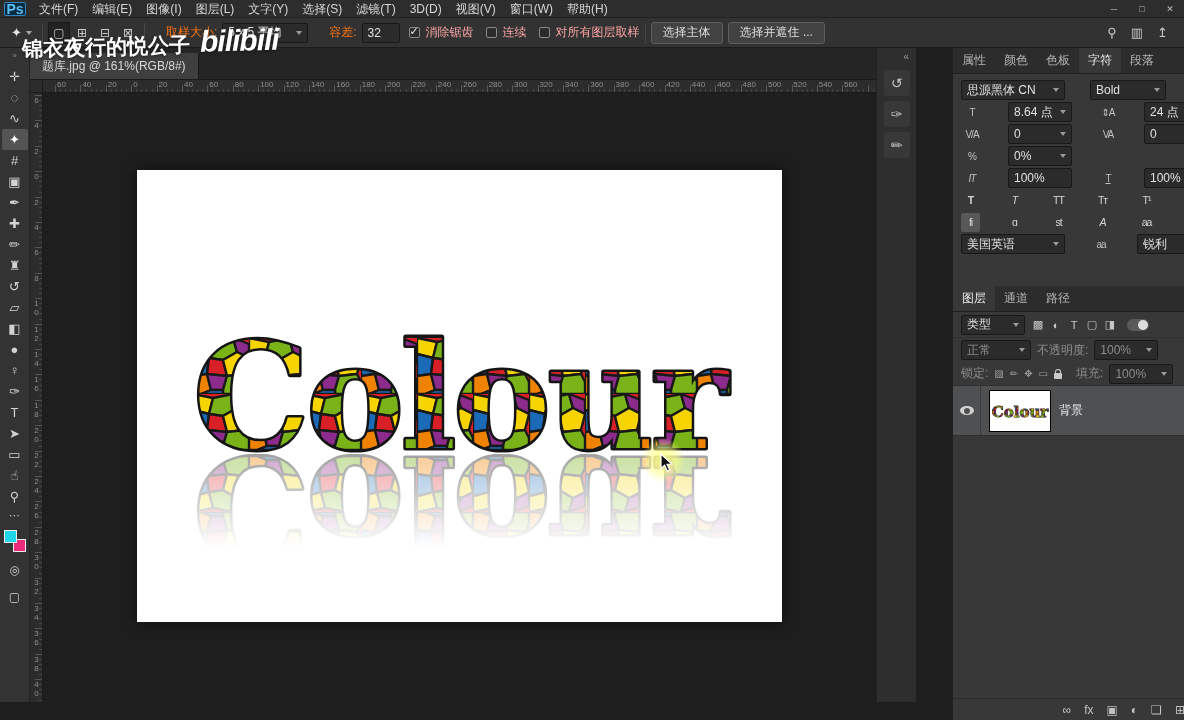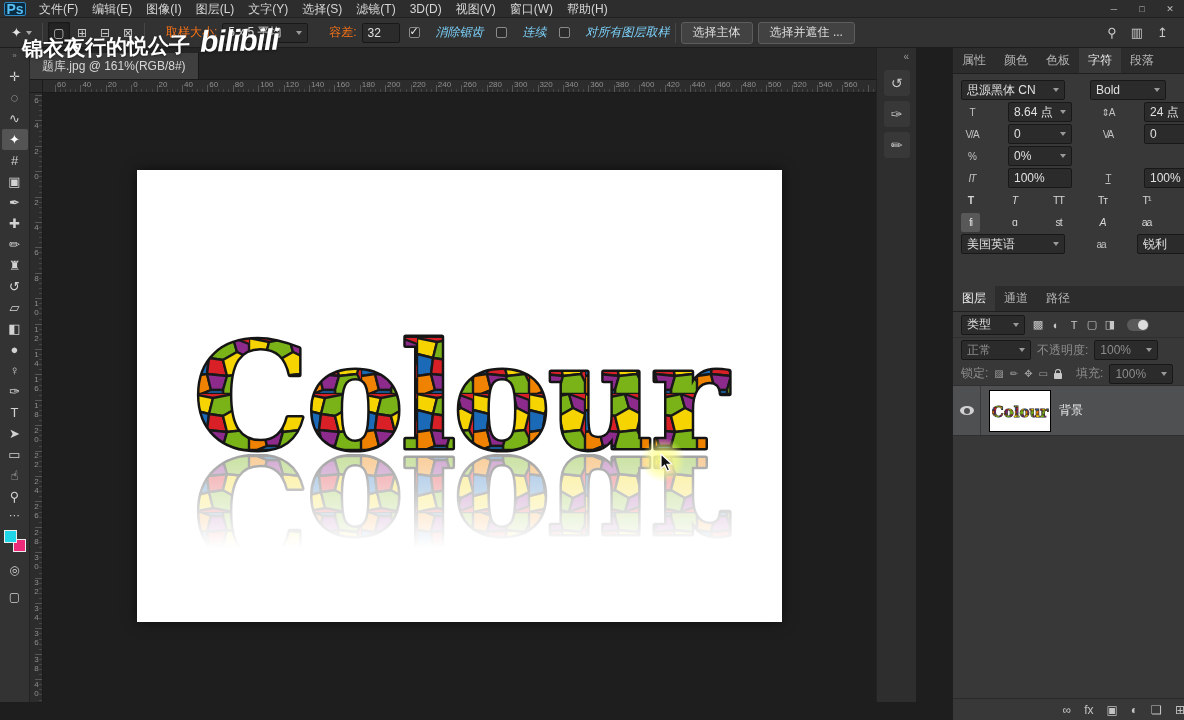--- a/index.html
+++ b/index.html
@@ -31,21 +31,21 @@
   color:#c9c9c9;font-size:12px;border-radius:2px;}
 .mode-btn.active{background:#232323;box-shadow:inset 0 0 2px #000;}
 .opt-label{color:#f97316;white-space:nowrap;margin-left:16px;}
 .dd,.field{height:20px;background:#2b2b2b;border:1px solid #181818;border-radius:2px;
   display:flex;align-items:center;justify-content:space-between;padding:0 5px;color:#e0e0e0;
   white-space:nowrap;overflow:hidden;}
 .dd::after{content:'';border-left:3.5px solid transparent;border-right:3.5px solid transparent;
   border-top:4px solid #9a9a9a;margin-left:6px;flex:none;}
 .w38{width:38px;}.w64{width:64px;}.w70{width:70px;}.w76{width:76px;}.w86{width:86px;}.w104{width:104px;}
 .checks{display:flex;align-items:center;gap:12px;margin-left:4px;}
-.check{display:flex;align-items:center;gap:16px;color:#7dd3fc;white-space:nowrap;font-style:italic;}
+.check{display:flex;align-items:center;gap:6px;color:#fca5a5;white-space:nowrap;}
 .check .box{width:11px;height:11px;border:1px solid #8a8a8a;border-radius:2px;background:#2b2b2b;
   position:relative;flex:none;}
 .check .box.checked::after{content:'✓';position:absolute;left:0;top:-3px;font-size:11px;color:#ececec;}
 .ps-btn{height:22px;padding:0 11px;background:#424242;border:1px solid #5d5d5d;border-radius:3px;
   color:#dddddd;font-size:12px;white-space:nowrap;}
 .opt-right{margin-left:auto;display:flex;gap:14px;align-items:center;padding-right:10px;}
 .opticon{font-size:13px;color:#c9c9c9;}
 
 
 .watermark{position:absolute;left:22px;top:26px;z-index:9;color:#fff;display:flex;

